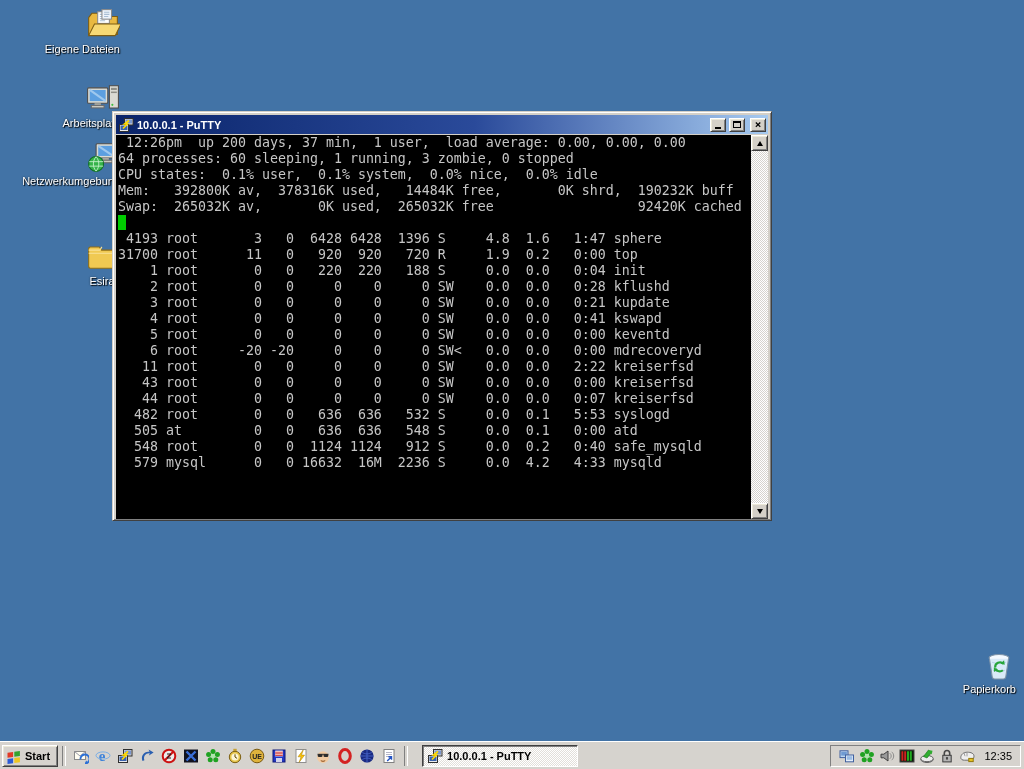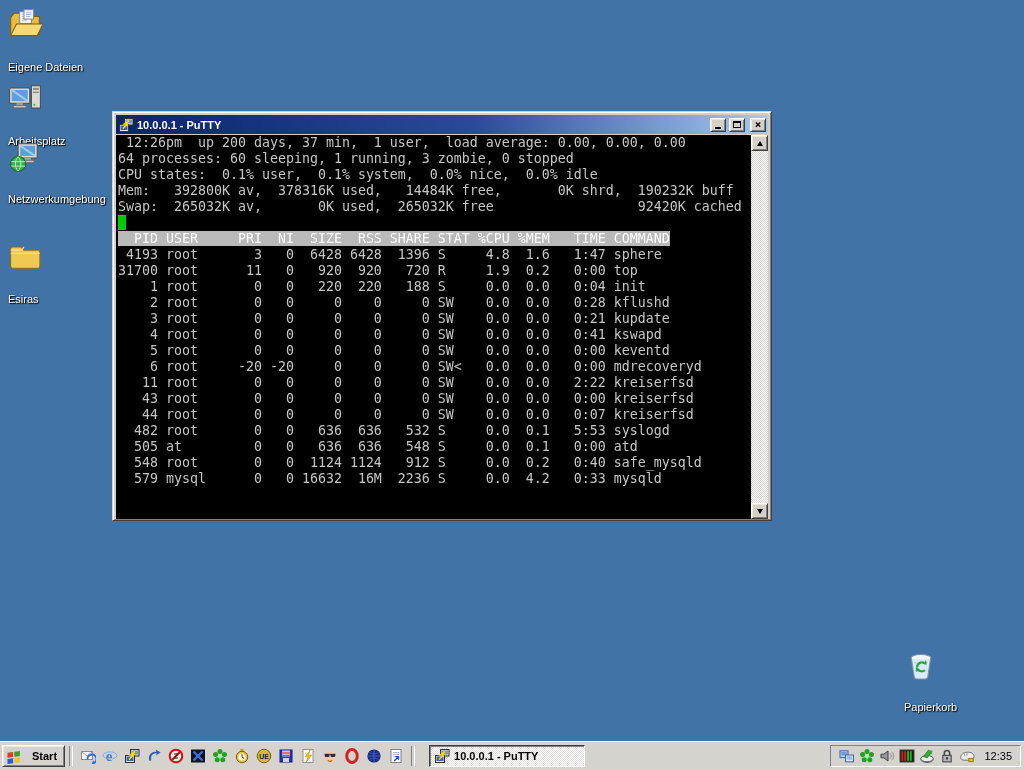--- a/index.html
+++ b/index.html
@@ -1,21 +1,21 @@
 <!DOCTYPE html>
 <html style="--desktop-bg: #4273A6; --term-bg: #000000; --term-fg: #C6C6C6; --hdr-bg: #B9B9B9; --hdr-fg: #FFFFFF; --cursor: #00CC00;"><head>
 <meta charset="utf-8">
 <style>
   html,body{margin:0;padding:0;}
   #stage{position:relative;width:1024px;height:769px;overflow:hidden;
          background:var(--desktop-bg,#4273A6);
          font-family:"Liberation Sans",sans-serif;-webkit-font-smoothing:none;}
 
   
-  .dicon{position:absolute;width:112px;display:flex;flex-direction:column;align-items:flex-start;gap:19px;cursor:default;}
+  .dicon{position:absolute;width:112px;display:flex;flex-direction:column;align-items:flex-end;gap:1px;cursor:default;}
   .dicon-0{left:8px;top:8px}
   .dicon-1{left:8px;top:82px}
   .dicon-2{left:8px;top:140px}
   .dicon-3{left:8px;top:240px}
   .dicon-4{left:904px;top:648px}
   .dimg{width:34px;height:34px;display:block;}
   .dlabel{font-size:11px;color:#fff;text-shadow:1px 1px 1px #000,0 0 2px rgba(0,0,0,.6);white-space:nowrap;}
 
   
   #win{position:absolute;left:112px;top:111px;width:660px;height:410px;box-sizing:border-box;
@@ -50,21 +50,21 @@
   .strack{flex:1;background-image:conic-gradient(#fff 25%,#d6d3ce 0 50%,#fff 0 75%,#d6d3ce 0);
           background-size:2px 2px;}
   .arr{width:0;height:0;border:3px solid transparent;}
   .arr.up{border-bottom:5px solid #000;margin-top:-3px;}
   .arr.down{border-top:5px solid #000;margin-bottom:-3px;}
 
   
   #taskbar{position:absolute;left:0;bottom:0;width:1024px;height:28px;box-sizing:border-box;
            background:#D6D3CE;border-top:1px solid #fff;display:flex;align-items:center;}
   .startbtn{margin-left:2px;height:22px;box-sizing:border-box;padding:0 7px 0 3px;
-            display:flex;align-items:center;gap:10px;font-size:11px;font-weight:bold;color:#000;
+            display:flex;align-items:center;gap:3px;font-size:11px;font-weight:bold;color:#000;
             background:#D6D3CE;border:1px solid;border-color:#fff #404040 #404040 #fff;
             box-shadow:inset 1px 1px 0 #ece9d8,inset -1px -1px 0 #808080;}
   .tsep{width:2px;height:20px;margin:0 4px;border-left:1px solid #808080;border-right:1px solid #fff;}
   .qlrow{display:flex;align-items:center;}
   .qlbtn{width:22px;height:22px;display:flex;align-items:center;justify-content:center;}
   .taskbtn{margin-left:10px;width:156px;height:22px;box-sizing:border-box;display:flex;align-items:center;gap:4px;
            padding:0 4px;font-size:11px;font-weight:bold;color:#000;
            border:1px solid;border-color:#404040 #fff #fff #404040;box-shadow:inset 1px 1px 0 #808080;
            background-image:conic-gradient(#fff 25%,#e2dfda 0 50%,#fff 0 75%,#e2dfda 0);background-size:2px 2px;
            white-space:nowrap;overflow:hidden;}
@@ -159,36 +159,35 @@
         </button>
     </div>
     <div class="termwrap">
       <div class="screen">
           <div class="tline"> 12:26pm  up 200 days, 37 min,  1 user,  load average: 0.00, 0.00, 0.00</div>
           <div class="tline">64 processes: 60 sleeping, 1 running, 3 zombie, 0 stopped</div>
           <div class="tline">CPU states:  0.1% user,  0.1% system,  0.0% nice,  0.0% idle</div>
           <div class="tline">Mem:   392800K av,  378316K used,   14484K free,       0K shrd,  190232K buff</div>
           <div class="tline">Swap:  265032K av,       0K used,  265032K free                  92420K cached</div>
           <div class="tline"><span class="cursor">&nbsp;</span></div>
-          <div class="tline"><span class="thdr">  PID USER     PRI  NI  SIZE  RSS SHARE STAT %CPU %MEM   TIME COMMAND</span></div>
           <div class="tline"> 4193 root       3   0  6428 6428  1396 S     4.8  1.6   1:47 sphere</div>
           <div class="tline">31700 root      11   0   920  920   720 R     1.9  0.2   0:00 top</div>
           <div class="tline">    1 root       0   0   220  220   188 S     0.0  0.0   0:04 init</div>
           <div class="tline">    2 root       0   0     0    0     0 SW    0.0  0.0   0:28 kflushd</div>
           <div class="tline">    3 root       0   0     0    0     0 SW    0.0  0.0   0:21 kupdate</div>
           <div class="tline">    4 root       0   0     0    0     0 SW    0.0  0.0   0:41 kswapd</div>
           <div class="tline">    5 root       0   0     0    0     0 SW    0.0  0.0   0:00 keventd</div>
           <div class="tline">    6 root     -20 -20     0    0     0 SW&lt;   0.0  0.0   0:00 mdrecoveryd</div>
           <div class="tline">   11 root       0   0     0    0     0 SW    0.0  0.0   2:22 kreiserfsd</div>
           <div class="tline">   43 root       0   0     0    0     0 SW    0.0  0.0   0:00 kreiserfsd</div>
           <div class="tline">   44 root       0   0     0    0     0 SW    0.0  0.0   0:07 kreiserfsd</div>
           <div class="tline">  482 root       0   0   636  636   532 S     0.0  0.1   5:53 syslogd</div>
           <div class="tline">  505 at         0   0   636  636   548 S     0.0  0.1   0:00 atd</div>
           <div class="tline">  548 root       0   0  1124 1124   912 S     0.0  0.2   0:40 safe_mysqld</div>
-          <div class="tline">  579 mysql      0   0 16632  16M  2236 S     0.0  4.2   0:33 mysqld</div>
+          <div class="tline">  579 mysql      0   0 16632  16M  2236 S     0.0  4.2   4:33 mysqld</div>
         </div>
       <div class="vscroll">
         <div class="sbtn">
             <span class="arr up"></span>
           </div>
         <div class="strack"></div>
         <div class="sbtn">
             <span class="arr down"></span>
           </div>
       </div>

